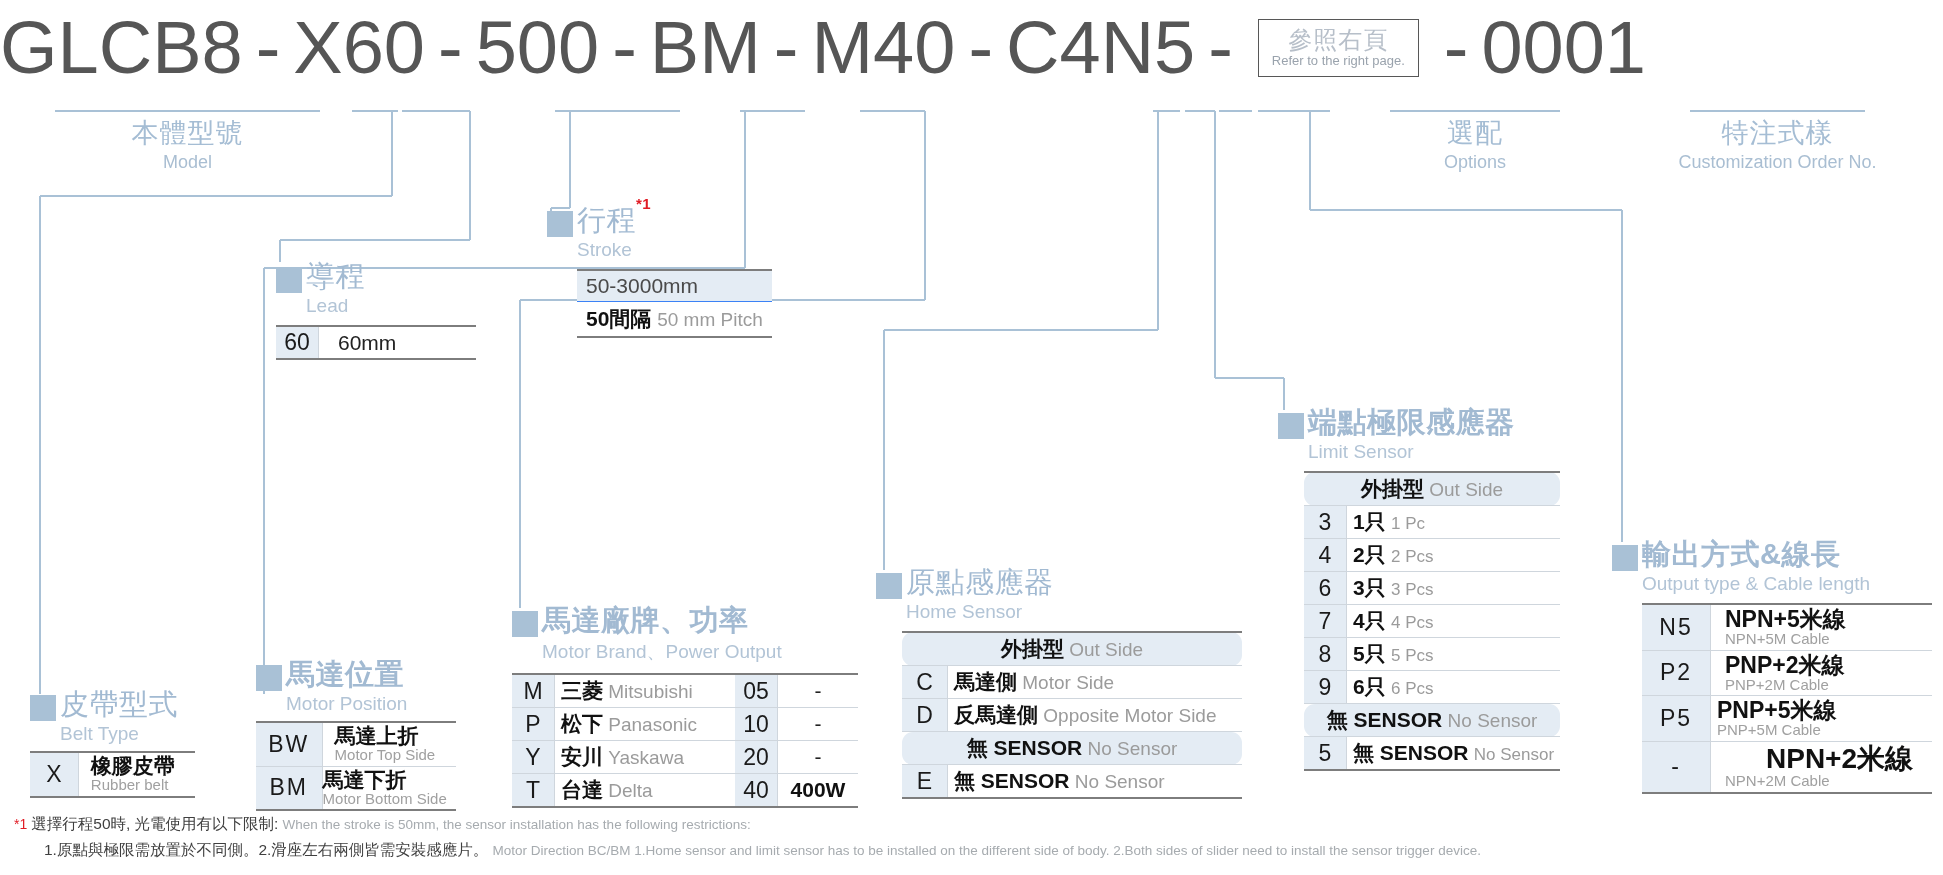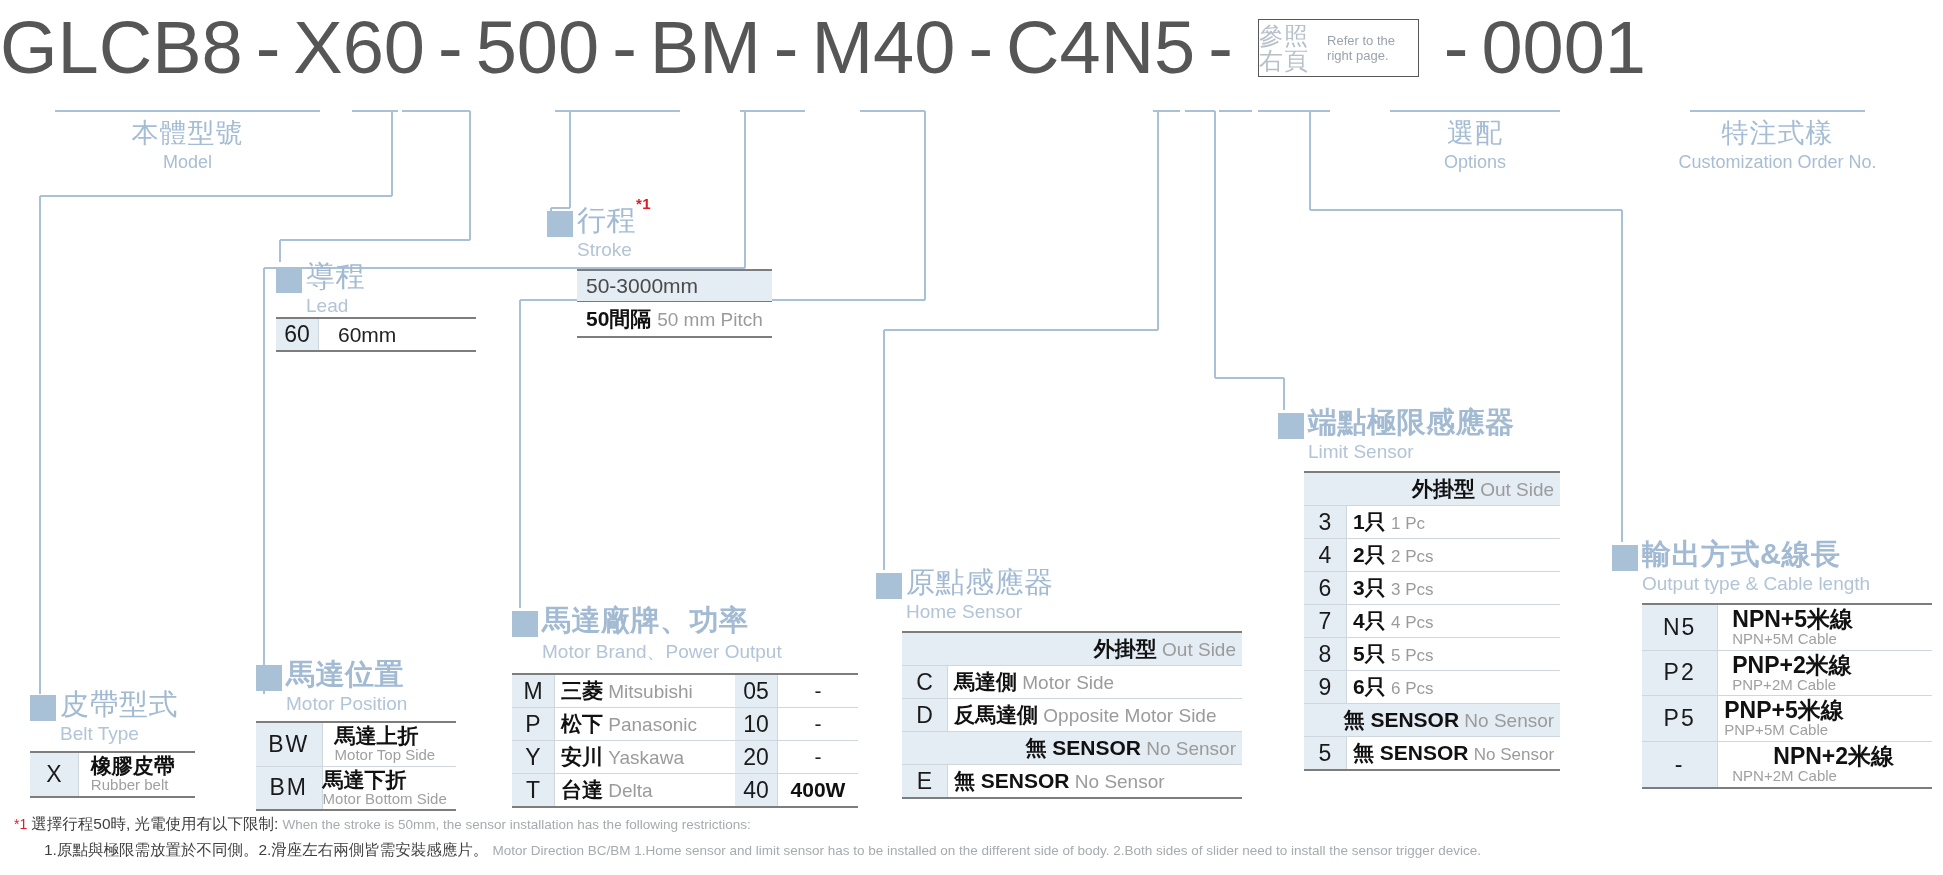--- a/index.html
+++ b/index.html
@@ -39,21 +39,21 @@
     font-size:74px;
     color:#565656;
     padding:0 13px;
     line-height:1;
   }
   .mn-box{
     border:1.5px solid #575757;
     width:252px;
     height:58px;
     display:flex;
-    flex-direction:row;
+    flex-direction:column;
     align-items:center;
     justify-content:center;
     margin:0 12px;
     box-sizing:border-box;
   }
   .mn-box .zh{font-size:24px;color:#b7bfc9;line-height:1.05;letter-spacing:1px;}
   .mn-box .en{font-size:13px;color:#9aa3ad;line-height:1.15;margin-top:1px;}
 
   
   .topcap{
@@ -108,22 +108,23 @@
     border-right:1px solid #cfd6dd;
     min-width:30px;
   }
   td.code.wide{min-width:52px;letter-spacing:2px;}
   td.val{ }
   .zhb{font-weight:bold;color:#111;font-size:21px;}
   .engray{color:#9b9b9b;font-size:19px;font-weight:normal;}
   .engray.sm{font-size:17px;}
   td.bandhdr{
     background:#e4ecf4;
-    text-align:right;
+    text-align:center;
     border-right:none;
+    border-radius:11px;
   }
   td.plain{background:#fff;text-align:center;}
   .stack .zh2{font-size:21px;font-weight:bold;color:#111;line-height:1.05;display:block;}
   .stack .en2{font-size:15px;color:#a0a0a0;line-height:1.1;display:block;}
 
   
   table.stroke{border-collapse:collapse;font-size:21px;}
   table.stroke td{padding:3px 9px;white-space:nowrap;}
   table.stroke tr:first-child td{background:#e4ecf4;border-top:2px solid #7d7d7d;border-bottom:1px solid #3b82f6;}
   table.stroke tr:last-child td{border-bottom:2px solid #7d7d7d;}
@@ -246,21 +247,21 @@
     </tbody>
       </table>
   </div>
 
   <div class="sect" style="left:276px;top:262px;">
     <div class="head">
       <span class="sq"></span>
       <span class="zh">導程</span>
     </div>
     <div class="en indent">Lead</div>
-    <table class="opt" style="">
+    <table class="opt" style="margin-top:8px;">
       <tbody>
           <tr>
         <td class="code">60</td>
         <td class="val" style="padding-left:19px;padding-right:80px;font-size:21px;">60mm</td>
       </tr>
     </tbody>
       </table>
   </div>
 
   <div class="sect" style="left:1278px;top:408px;">
@@ -364,21 +365,21 @@
       <tr>
         <td class="code wide">P5</td>
         <td class="val stack" style="">
           <span class="zh2" style="font-size:23px;">PNP+5米線</span>
           <span class="en2">PNP+5M Cable</span>
         </td>
       </tr>
       <tr>
         <td class="code wide">-</td>
         <td class="val stack" style="padding-left:14px;">
-          <span class="zh2" style="font-size:23px;margin-left:41px;">NPN+2米線</span>
+          <span class="zh2" style="font-size:28px;margin-left:41px;">NPN+2米線</span>
           <span class="en2">NPN+2M Cable</span>
         </td>
       </tr>
     </tbody>
       </table>
   </div>
 
   <div class="sect" style="left:512px;top:606px;">
     <div class="head">
       <span class="sq"></span>

